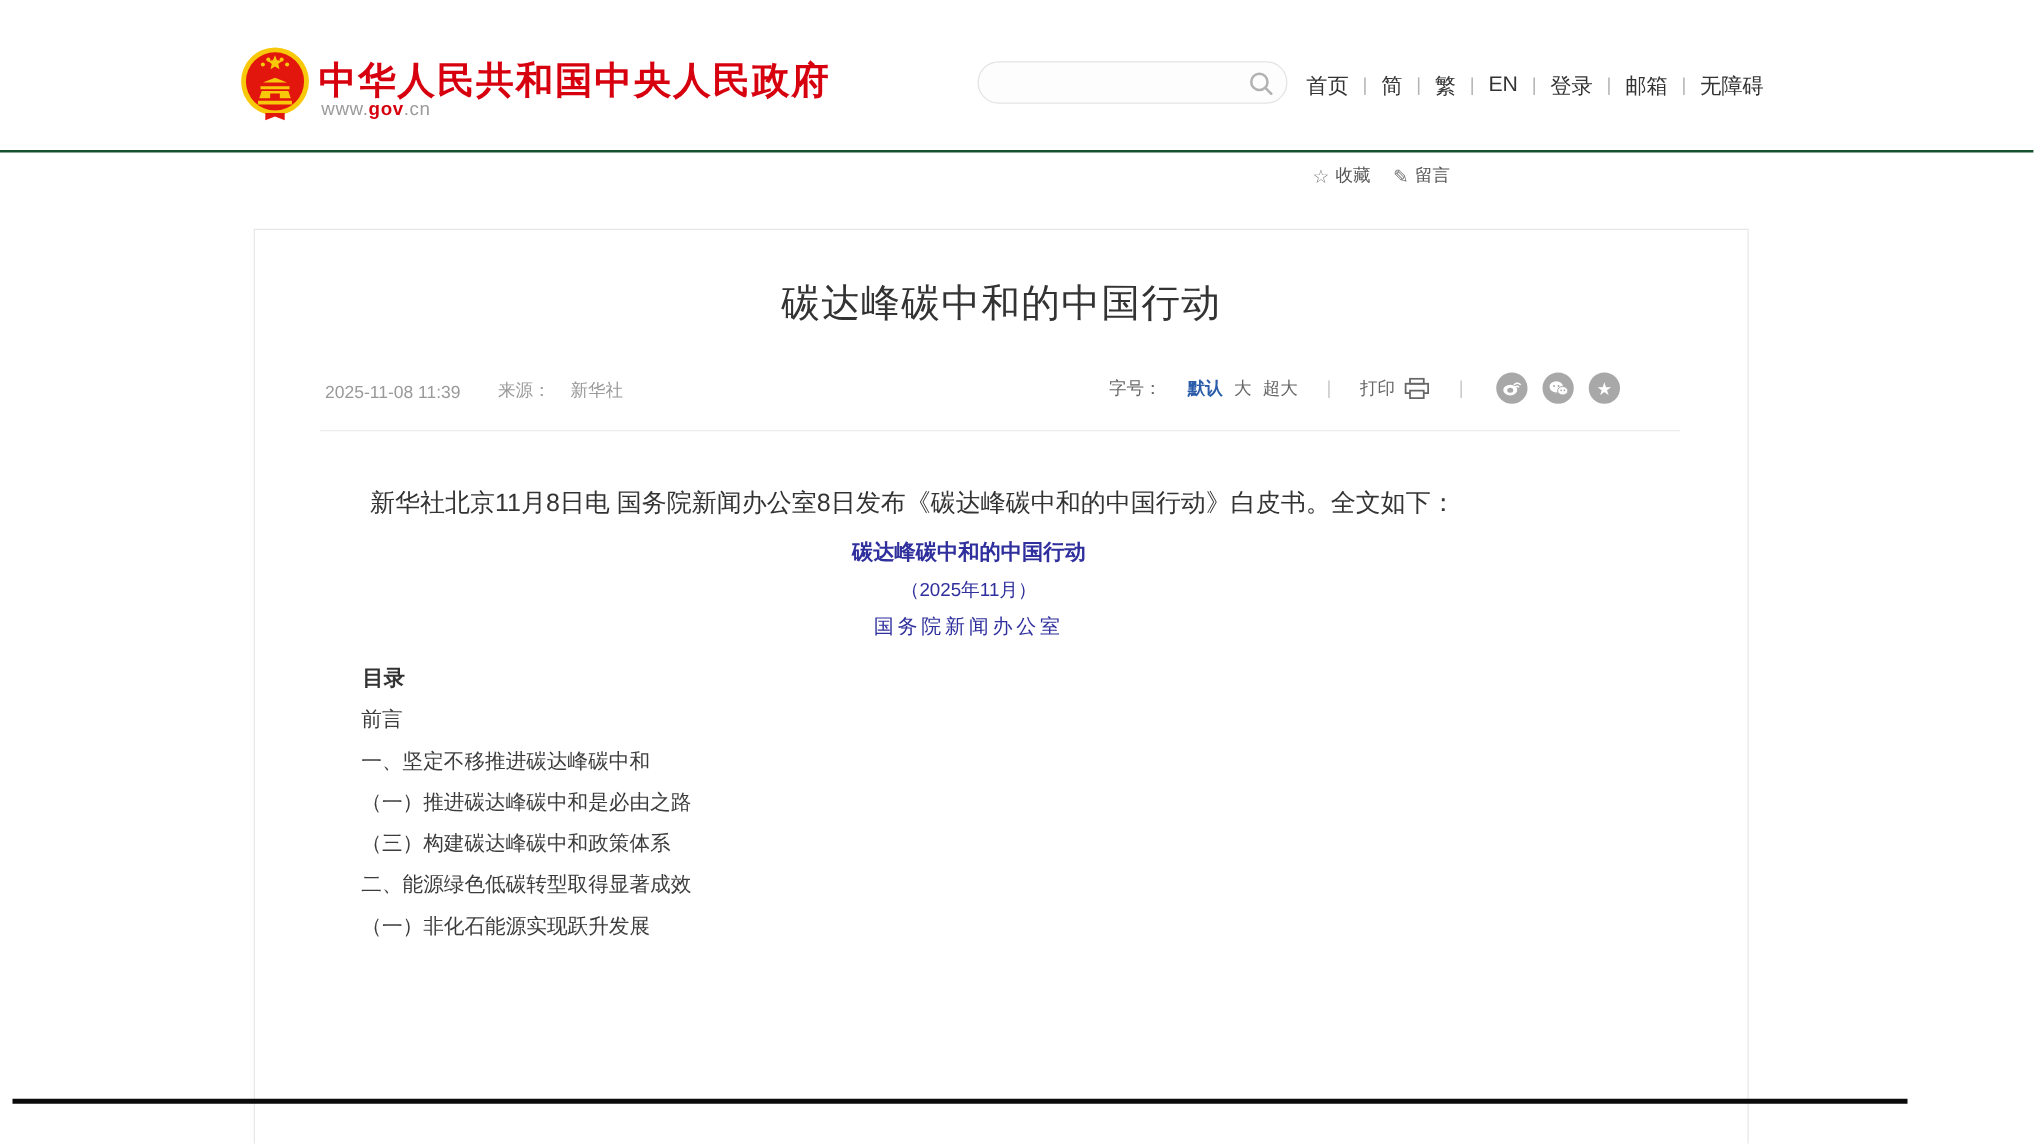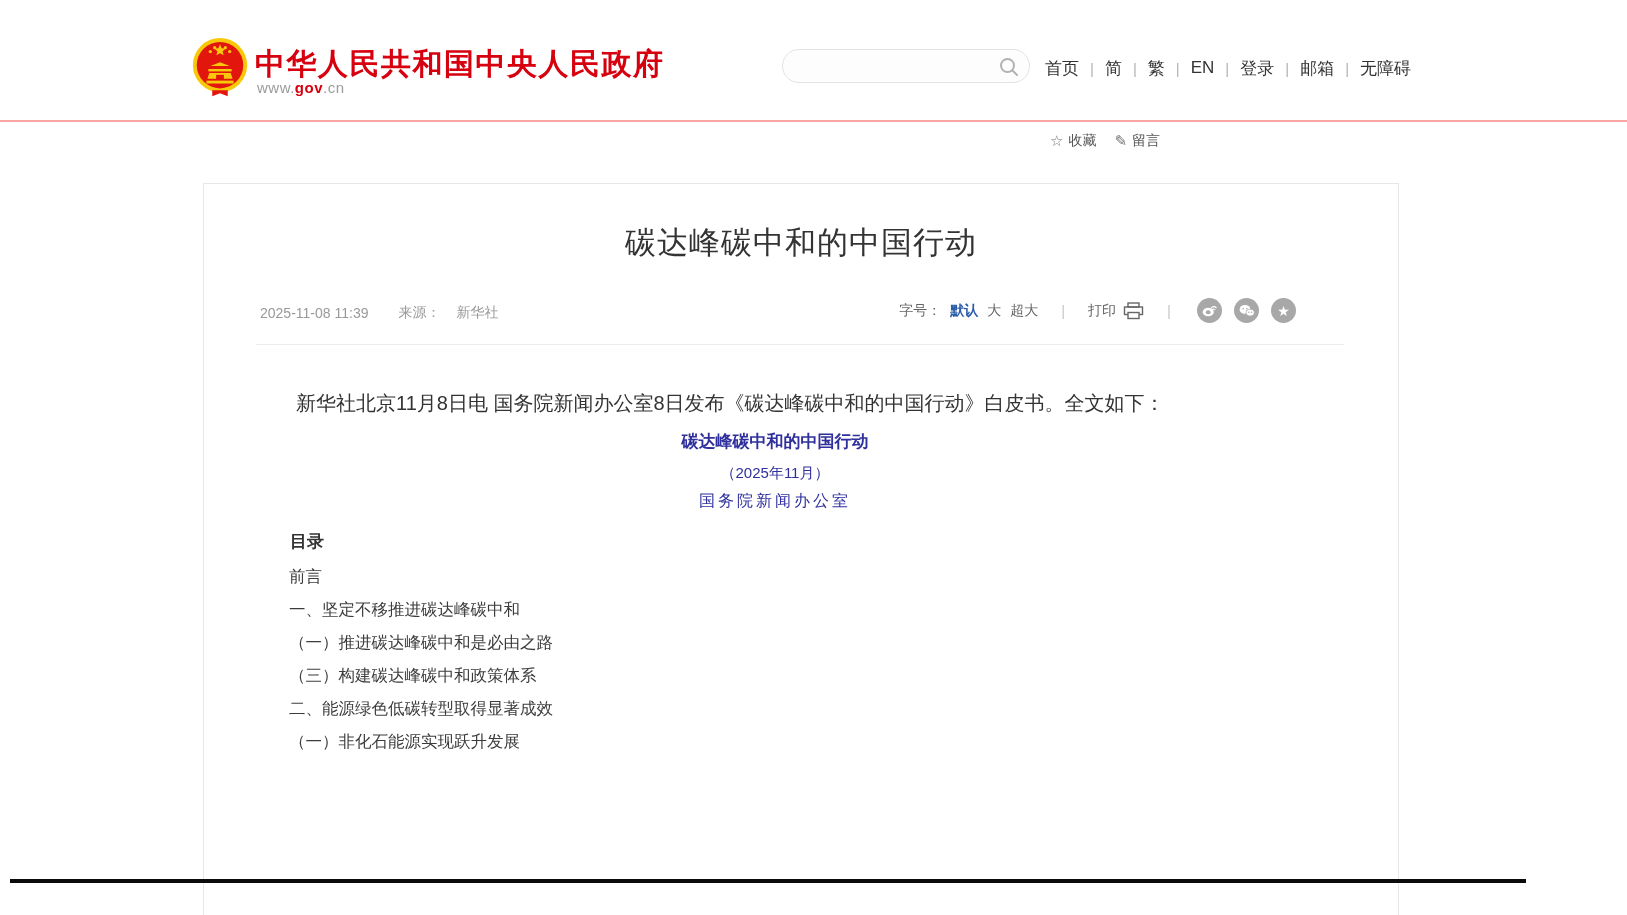--- a/index.html
+++ b/index.html
@@ -2,21 +2,21 @@
 <html><head>
 <meta charset="utf-8">
 <style>
   * { margin:0; padding:0; box-sizing:border-box; }
   html,body { width:1627px; height:915px; background:#ffffff;
     font-family:"Liberation Sans","DejaVu Sans",sans-serif; overflow:hidden; }
   .stage { position:relative; width:1627px; height:915px; background:#fff; overflow:hidden; }
 
   
   .header { position:absolute; left:0; top:0; width:1627px; height:122px;
-    background:#fff; border-bottom:2px solid #fca5a5; }
+    background:#fff; border-bottom:2px solid #14532d; }
   .emblem { position:absolute; left:189px; top:36px; width:62px; height:66px; }
   .site-title { position:absolute; left:255px; top:44px; font-size:30px; font-weight:bold;
     color:#d7000e; letter-spacing:1.5px; white-space:nowrap; }
   .site-url { position:absolute; left:257px; top:79px; font-size:15px; color:#9b9b9b; letter-spacing:.5px; }
   .site-url .gov { color:#d7000e; font-weight:bold; }
   .search-box { position:absolute; left:782px; top:49px; width:248px; height:34px;
     border:1px solid #e3e3e3; border-radius:17px; background:#fdfdfd; }
   .search-box input { position:absolute; left:16px; top:3px; width:190px; height:26px;
     border:none; outline:none; background:transparent; font-size:15px; color:#333; }
   .search-icon { position:absolute; right:9px; top:6px; width:22px; height:22px; }
@@ -35,39 +35,39 @@
   .card { position:absolute; left:203px; top:183px; width:1196px; height:900px;
     background:#fff; border:1px solid #e7e7e7; }
   .article-title { position:absolute; top:38px; left:0; width:100%; text-align:center;
     font-size:31px; font-weight:400; color:#333; letter-spacing:1px; }
   .meta { position:absolute; top:112px; left:52px; right:54px; height:32px;
     font-size:14px; color:#999; }
   .meta-left { position:absolute; left:4px; top:8px; display:flex; gap:30px; align-items:center; }
   .meta-left .src { display:flex; gap:16px; }
   .meta-right { position:absolute; right:48px; top:2px; display:flex; align-items:center;
     gap:9px; color:#666;text-align:center; }
-  .fz-default { color:#2a5caa; font-weight:bold; cursor:pointer; }
+  .fz-default { color:#2a5caa; font-weight:bold; cursor:pointer;margin-left:12px; }
   .fz-opt { color:#666; cursor:pointer; }
   .vsep { color:#c9c9c9; margin:0 14px; font-size:15px; }
   .print { display:flex; align-items:center; gap:7px; cursor:pointer; }
   .share-circle { width:25px; height:25px; border-radius:50%; background:#a8a8a8;
     display:flex; align-items:center; justify-content:center; cursor:pointer; margin-left:3px; }
   .hairline { position:absolute; top:160px; left:52px; right:54px; border-top:1px solid #ececec; }
 
   
   .body-text { position:absolute; top:205px; left:52px; right:104px; color:#333; }
   .lead { font-size:20px; line-height:28px; text-indent:2em; }
   .c { text-align:center; }
   .doc-title { margin-top:13px; font-size:17px; font-weight:bold; color:#2f2f9d; line-height:24px; }
   .doc-date { margin-top:8px; font-size:15px; color:#2f2f9d; line-height:21px; }
   .doc-org { margin-top:8px; font-size:16px; color:#2f2f9d; line-height:22px;
     font-family:"DejaVu Serif","Liberation Serif",serif; letter-spacing:3px; }
   .doc-org2 { margin-top:7px; }
   .toc-heading { margin-top:20px; font-size:17px; font-weight:bold; color:#333;
-    text-indent:2em; line-height:22px;font-family:Liberation Mono, monospace; }
+    text-indent:2em; line-height:22px; }
   .toc-item { margin-top:11px; font-size:16.5px; color:#3c3c3c; text-indent:2em; line-height:22px; }
 
   
   .bottom-bar { position:absolute; left:10px; top:879px; width:1516px; height:4px;
     background:#0b0b0b; z-index:6; }
 </style>
 </head>
 <body>
 
 <div class="stage">

